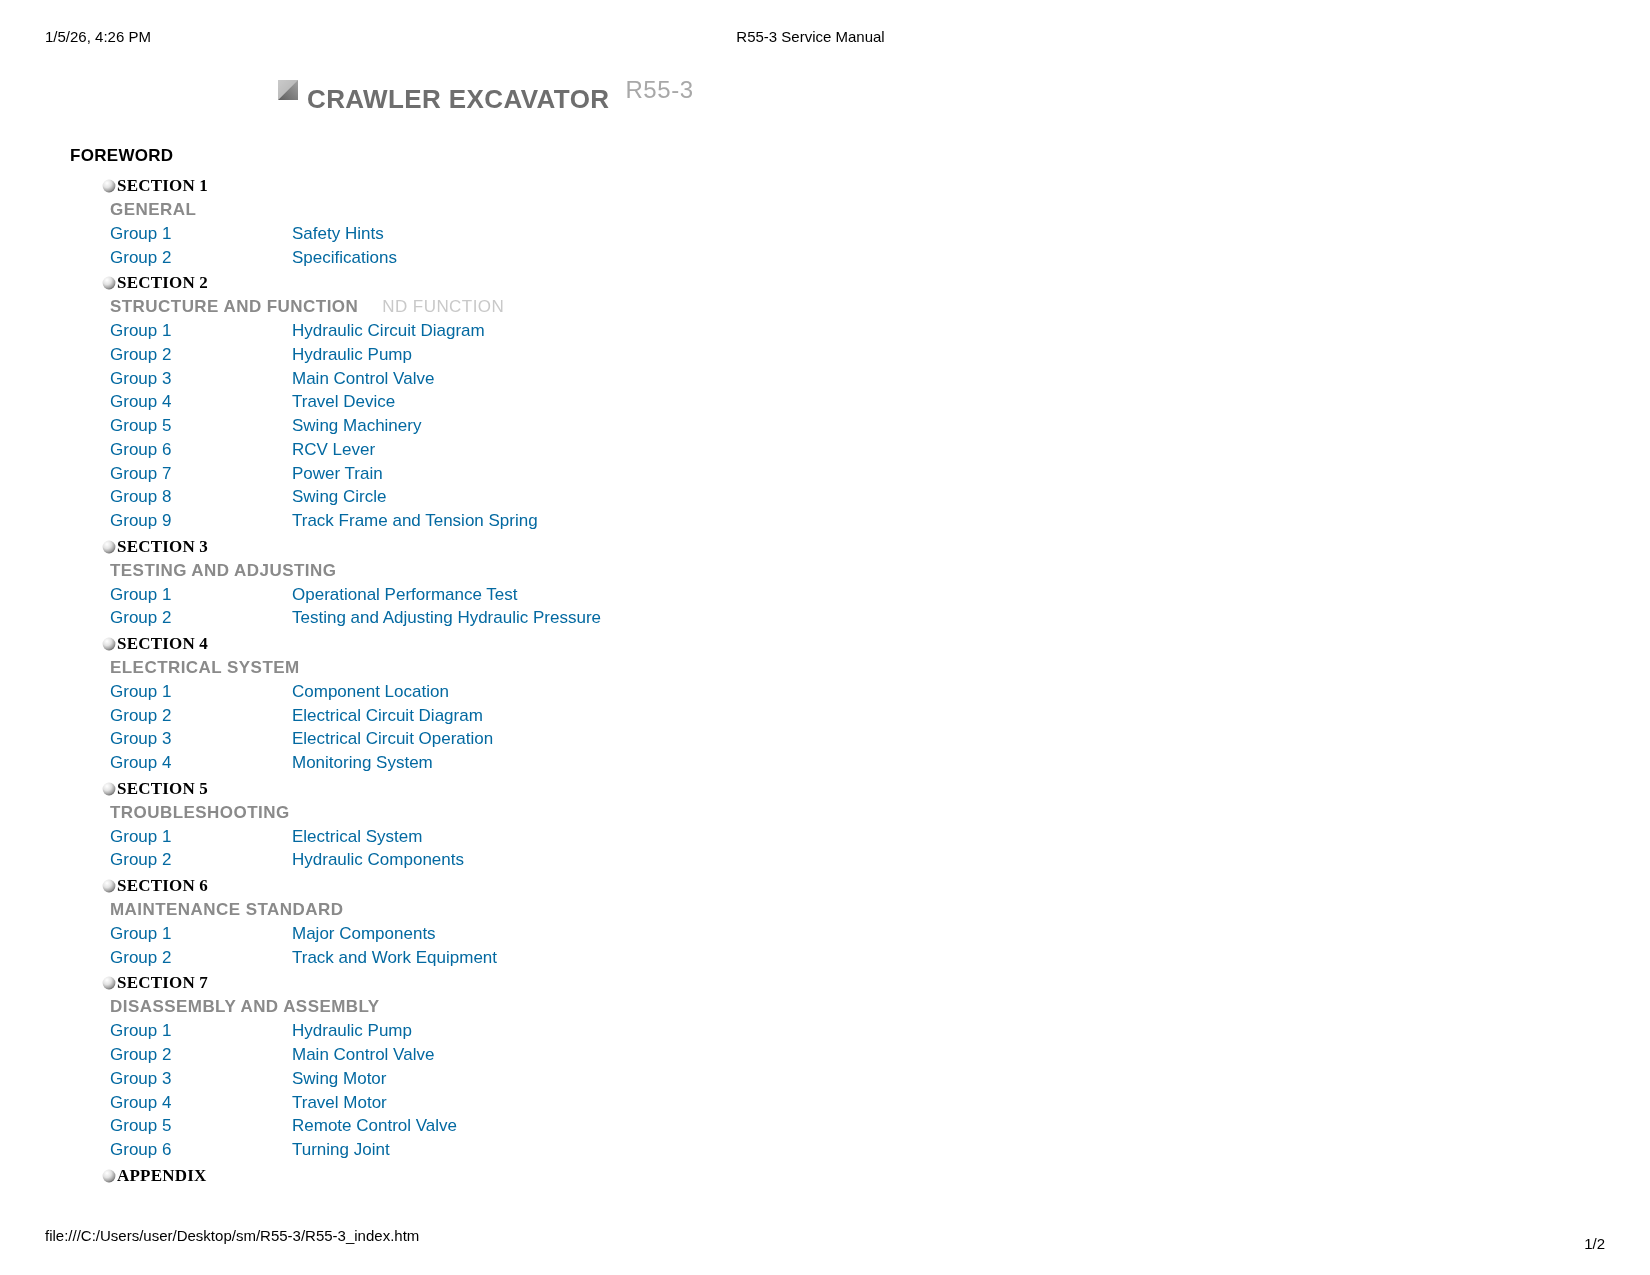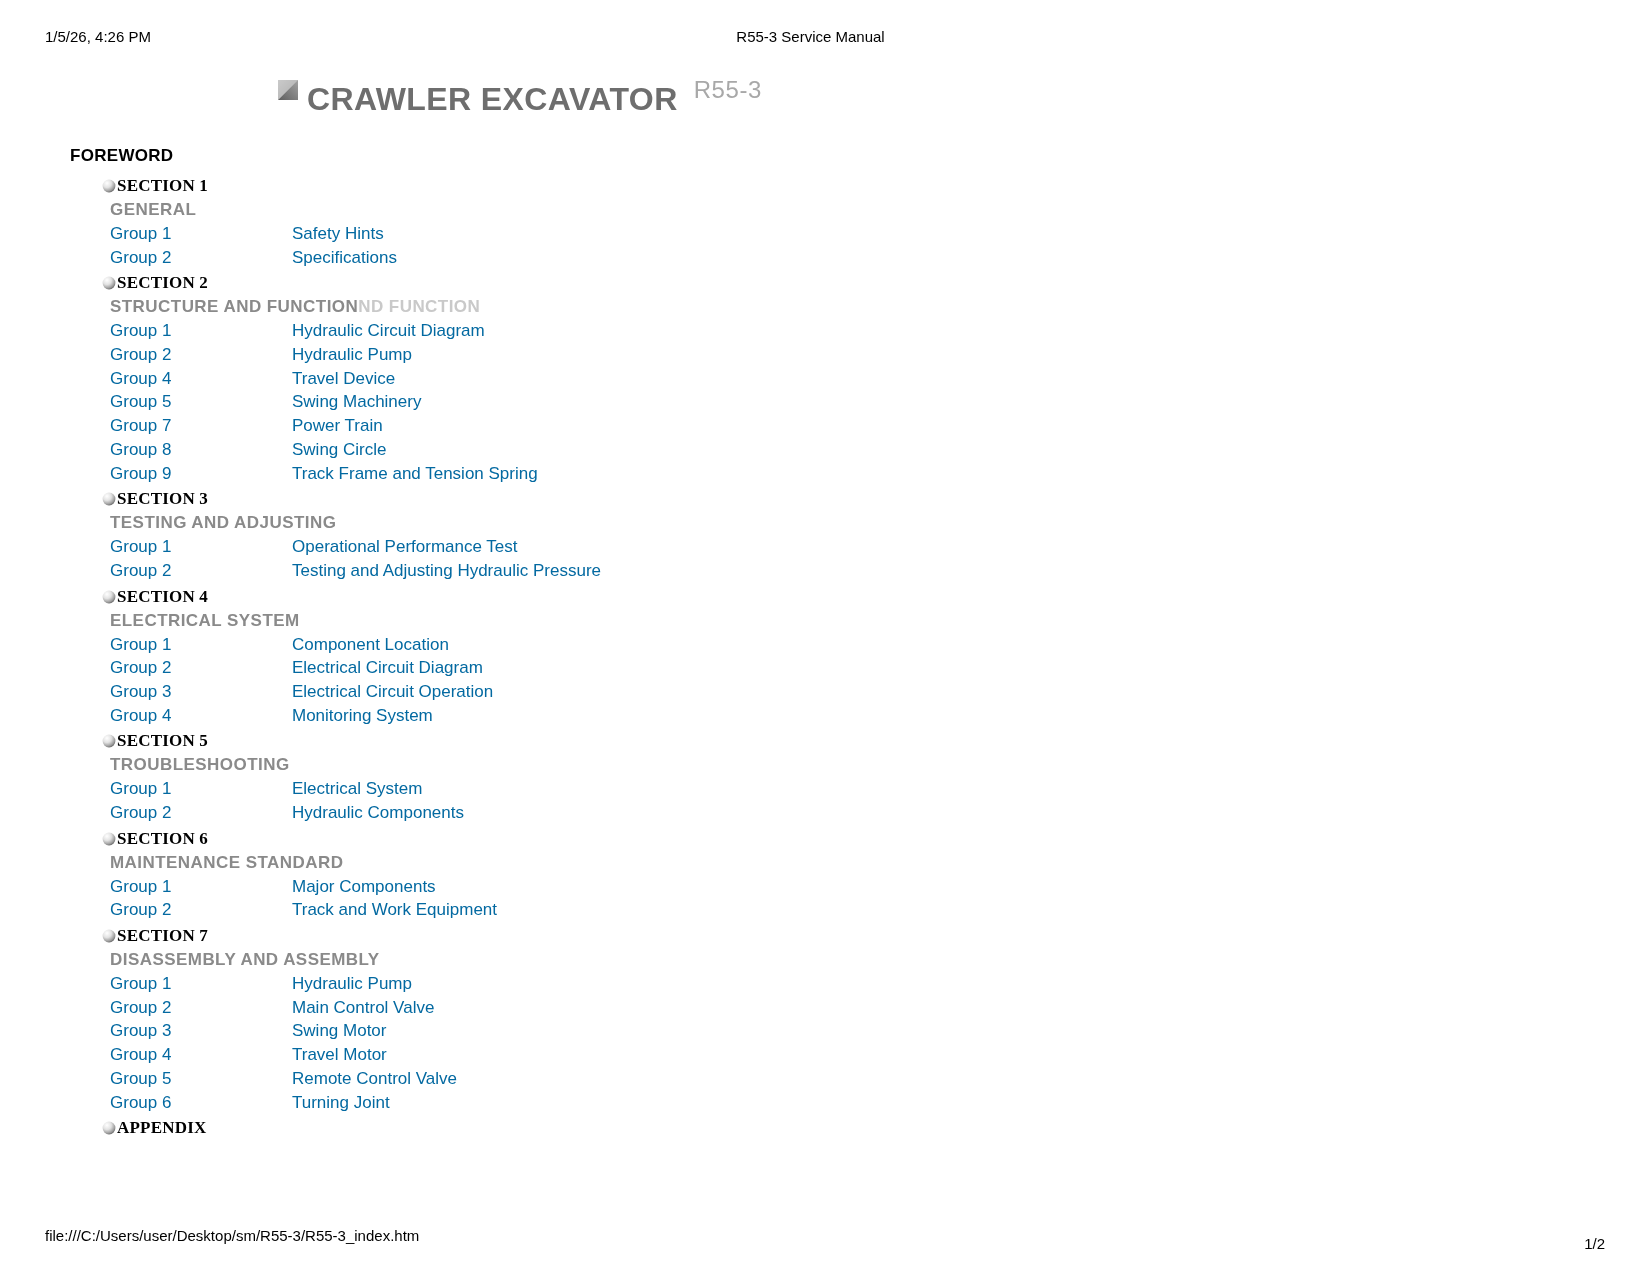--- a/index.html
+++ b/index.html
@@ -78,21 +78,21 @@
     align-items: center;
     gap: 9px;
   }
   .logo-mark {
     width: 20px;
     height: 20px;
     flex: 0 0 auto;
     display: block;
   }
   .title-main {
-    font-size: 32px;
+    font-size: 26px;
     font-weight: bold;
     letter-spacing: 0.4px;
     color: #6e6e6e;
     white-space: nowrap;
     margin-top: 19px;
   }
   .title-model {
     font-size: 24px;
     font-weight: normal;
     letter-spacing: 0.6px;
@@ -144,23 +144,24 @@
     height: 24px;
     line-height: 24px;
     font-size: 17px;
     font-weight: bold;
     letter-spacing: 0.45px;
     color: #8a8a8a;
     white-space: nowrap;
     position: relative;
   }
   .section-sub .ghost {
-    font-weight: bold;
+    font-weight: normal;
     color: #c9c9c9;
     letter-spacing: 0.45px;
+    padding-left: 24px;
   }
 
   .group-row {
     padding-left: 110px;
     height: 23.7px;
     line-height: 23.7px;
     font-size: 17px;
     color: #0369a1;
     white-space: nowrap;
   }
@@ -237,22 +238,24 @@
                   <stop offset="1" stop-color="#4f4f4f"></stop>
                 </radialGradient>
               </defs>
               <circle cx="7" cy="7" r="6.4" fill="url(#ballg)"></circle>
             </svg></span>
           <span class="section-head-label">SECTION 2</span>
         </div>
         <div class="section-sub"><span>STRUCTURE AND FUNCTION</span><span class="ghost">ND FUNCTION</span></div>
         <div class="group-row"><span class="g-label">Group 1</span><span class="g-title">Hydraulic Circuit Diagram</span></div>
         <div class="group-row"><span class="g-label">Group 2</span><span class="g-title">Hydraulic Pump</span></div>
+        <div class="group-row"><span class="g-label">Group 3</span><span class="g-title">Main Control Valve</span></div>
         <div class="group-row"><span class="g-label">Group 4</span><span class="g-title">Travel Device</span></div>
         <div class="group-row"><span class="g-label">Group 5</span><span class="g-title">Swing Machinery</span></div>
+        <div class="group-row"><span class="g-label">Group 6</span><span class="g-title">RCV Lever</span></div>
         <div class="group-row"><span class="g-label">Group 7</span><span class="g-title">Power Train</span></div>
         <div class="group-row"><span class="g-label">Group 8</span><span class="g-title">Swing Circle</span></div>
         <div class="group-row"><span class="g-label">Group 9</span><span class="g-title">Track Frame and Tension Spring</span></div>
       </div>
       <div class="section-block">
         <div class="section-head">
           <span class="ball"><svg width="14" height="14" viewBox="0 0 14 14" xmlns="http://www.w3.org/2000/svg">
               <defs>
                 <radialGradient id="ballg" cx="0.34" cy="0.28" r="0.82">
                   <stop offset="0" stop-color="#ffffff"></stop>

